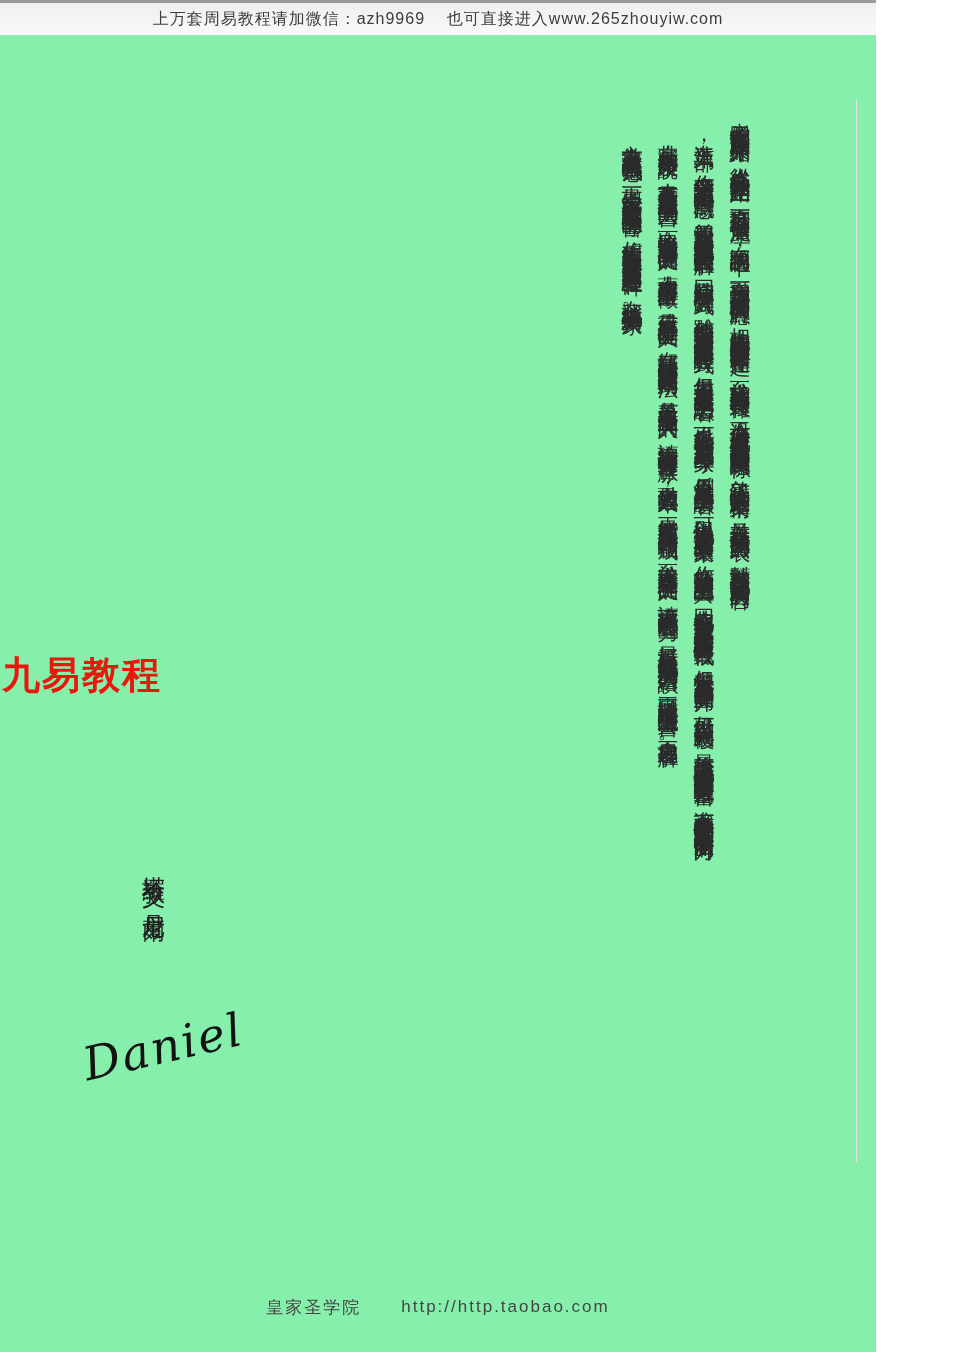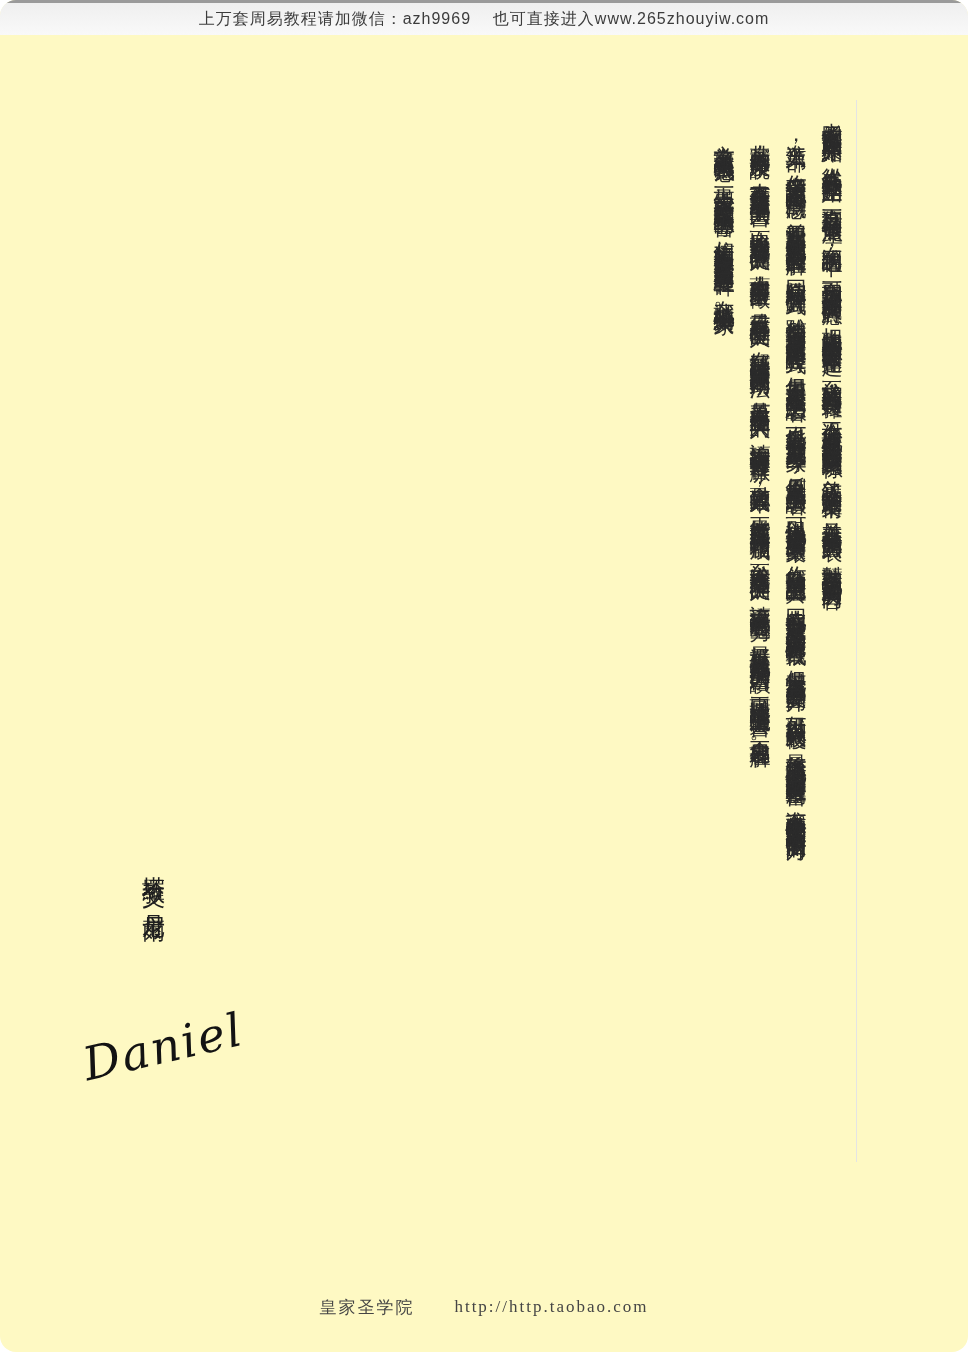--- a/index.html
+++ b/index.html
@@ -2,22 +2,22 @@
 <html><head>
 <meta charset="utf-8">
 <style>
   html, body { margin:0; padding:0; }
   body {
     width:968px; height:1352px;
     background:#ffffff;
     font-family:"Liberation Serif", serif;
   }
   .page {
-    position:relative; width:968px; height:1352px;
-    background:#fef9c3; overflow:hidden;border-radius:16px;
+    position:relative; width:876px; height:1352px;
+    background:#86efac; overflow:hidden;
   }
   .top-rule {
     position:absolute; top:0; left:0; right:0; height:3px;
     background:#9a9a9a;
   }
   .header {
     position:absolute; top:3px; left:0; right:0; height:32px;
     background:linear-gradient(#efefef, #f9f9f9);
     display:flex; align-items:center; justify-content:center;
     font-family:"Liberation Sans", sans-serif;
@@ -51,21 +51,21 @@
   }
   .watermark {
     position:absolute; left:2px; top:650px;
     font-family:"Liberation Sans", sans-serif;
     font-size:38px; font-weight:700; letter-spacing:2px;
     color:#e8180d; white-space:nowrap;
   }
   .footer {
     position:absolute; left:0; right:0; top:1292px; height:30px;
     display:flex; align-items:center; justify-content:center;
-    font-family:Liberation Serif, serif;
+    font-family:Liberation Sans, sans-serif;
     font-size:17px; color:#454545; letter-spacing:2px;
   }
   .footer .site-name { margin-right:40px; }
 </style>
 </head>
 <body>
 
 <div class="page">
 
   <div class="top-rule"></div>
@@ -80,19 +80,20 @@
     <p>者依照它們在黃道上的順序來介紹。從代表春分的牡羊座開始，一直進行到最後一個雙魚座，在說明的過程中，融合運用到第一部分介紹過的大牌對應，把大牌與小牌的關係用占星的象徵串連在一起。至於宮廷牌的部分相對複雜，不過作者巧妙地以星座特質與星座分類法的雙重對應關係，敘述了人物特質的基本架構，並且在文末提供完整的對照圖表，幫助讀者整合消化前文提到的所有內容。</p>
     <p class="indent">進入第三部，作者帶領讀者認識占星「宮位」的概念，並運用對宮互相參照的方式深化讀者對於宮位的理解，同時介紹解釋星盤的方式。雖然這個章節提到許多專業占星的術語及星盤詮釋方式，但是如果原本對於占星學不熟悉的讀者，也不可能只看這個部分就立刻成為占星專家，反倒是原本就精熟占星的讀者，可以很快地學會運用塔羅牌的圖案象徵，作為輔助自己解讀星盤的工具。因此這個部分對於沒有占星學基礎的讀者來說實用性質較低，但若是把它當成占星學的導覽及簡介，仍然可以有很大的收穫。最後作者貼心地附上一些占星術語的解釋及推薦書單，讓有心精進兩門學問的讀者有個清楚依循的方向。</p>
     <p class="indent">其實就內容的深度來說，本書並不算是塔羅牌或占星學的入門書，而比較適合對塔羅牌有些基礎的人，藉由本書理解占星象徵，或是已經有占星基礎的人，在解讀星盤時加入塔羅牌意象的輔助用法。若是原本已學過兩種工具的人，讀這本書則會有打通任督二脈、融會貫通的效果，更能發揮兩種工具的專長相輔相成。至於完全沒有這兩種基礎的人，讀這本書可能感覺有些吃力，最好還是先去找其他較為簡單的入門書研讀，再回頭讀這本進階的概念工具書，會更容易理解。</p>
     <p class="indent">之前常有讀者或學生向我抱怨，書架上缺少一本深入研究占星與塔羅關係的專書，相信這本書的出版會是華文世界研究塔羅牌的重要里程碑，在此誠心地推薦給大家。</p>
   </div>
 
   <div class="signature-block">塔羅教父　丹尼爾</div>
 
   <div class="handwritten">Daniel</div>
 
+  <div class="watermark">九易教程</div>
 
   <div class="footer">
     <span class="site-name">皇家圣学院</span>
     <span>http://http.taobao.com</span>
   </div>
 
 </div>
 
 </body></html>

